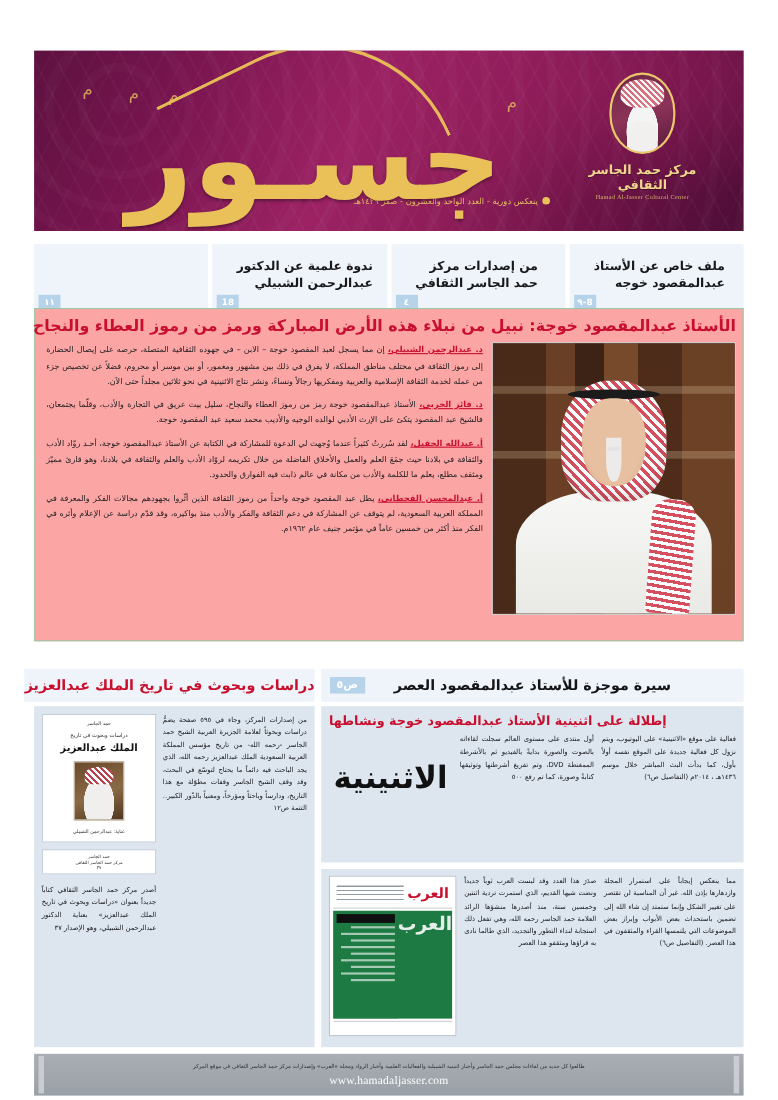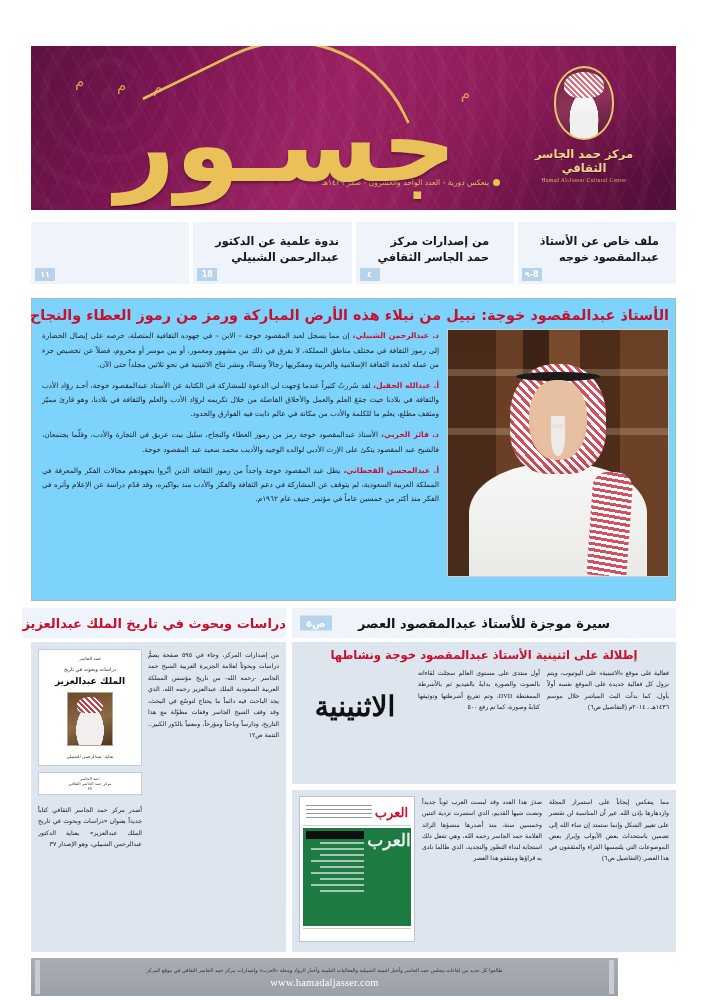--- a/index.html
+++ b/index.html
@@ -183,24 +183,24 @@
     display: flex;
     align-items: center;
     justify-content: center;
     padding: 0 3px;
     direction: rtl;
   }
 
   
   .feature {
     position: absolute;
-    left: 31px; top: 298px;
+    left: 31px; top: 280px;
     width: 645px; height: 303px;
     border: 1px solid #9dc7a6;
-    background: #7dd3fc;
+    background: #fca5a5;
     padding: 5px 6px;
   }
   .feature-head {
     color: #c8102e;
     font-size: 14.4px;
     font-weight: bold;
     text-align: center;
     direction: rtl;
     letter-spacing: -.1px;
     padding: 3px 0 6px;
@@ -286,21 +286,21 @@
     text-align: justify;
     padding-left: 4px;
   }
   .feature-text p {
     font-size: 7.3px;
     line-height: 1.92;
     color: #1d1d1f;
     margin-bottom: 7px;
     text-align: justify;
   }
-  .spk { color: #c8102e; font-weight: bold; font-size: 7.6px; }
+  .spk { color: #c8102e; font-weight: bold; font-size: 7.6px; text-decoration: underline; }
 
   
   .sec-hdr-row {
     position: absolute;
     left: 31px; top: 608px;
     width: 645px; height: 30px;
     display: flex;
     flex-direction: row;
     gap: 6px;
   }
@@ -347,31 +347,30 @@
 
   .card {
     background: #dde6ef;
     padding: 6px 7px;
     position: relative;
   }
   .card-title {
     color: #c8102e;
     font-size: 11.6px;
     font-weight: bold;
-    text-align: center;
+    text-align: left;
     direction: rtl;
     margin-bottom: 5px;
     white-space: nowrap;
   }
   .card-cols {
     display: flex;
     flex-direction: row;
     gap: 7px;
     direction: rtl;
-    font-family: Liberation Serif, serif;
   }
   .card-col {
     flex: 1;
     font-size: 6.2px;
     line-height: 1.82;
     color: #15161a;
     direction: rtl;
     text-align: justify;
   }
 
@@ -535,21 +534,21 @@
     margin-bottom: 4px;
   }
   .bmc-l1 { font-size: 4px; color: #333; direction: rtl; }
   .bmc-l2 { font-size: 4px; color: #333; direction: rtl; }
   .bmc-l3 { font-size: 4px; color: #333; direction: rtl; }
 
   
   .footer {
     position: absolute;
     left: 31px; top: 958px;
-    width: 587px; height: 38px;
+    width: 645px; height: 38px;
     background: linear-gradient(180deg, #a9aeb4 0%, #9aa0a7 100%);
     display: flex;
     flex-direction: column;
     align-items: center;
     justify-content: center;
     gap: 3px;
   }
   .footer::before, .footer::after {
     content: "";
     position: absolute; top: 2px; bottom: 2px; width: 5px;
@@ -645,26 +644,26 @@
             <div class="fp-beard"></div>
           </div>
         </div>
       </div>
       <div class="feature-text">
         <p>
           <span class="spk">د. عبدالرحمن الشبيلي،</span>
           <span>إن مما يسجل لعبد المقصود خوجة – الابن – في جهوده الثقافية المتصلة، حرصه على إيصال الحضارة إلى رموز الثقافة في مختلف مناطق المملكة، لا يفرق في ذلك بين مشهور ومغمور، أو بين موسر أو محروم، فضلاً عن تخصيص جزء من عمله لخدمة الثقافة الإسلامية والعربية ومفكريها رجالاً ونساءً، ونشر نتاج الاثنينية في نحو ثلاثين مجلداً حتى الآن.</span>
         </p>
         <p>
+          <span class="spk">د. فائز الحربي،</span>
+          <span>الأستاذ عبدالمقصود خوجة رمز من رموز العطاء والنجاح، سليل بيت عريق في التجارة والأدب، وقلّما يجتمعان، فالشيخ عبد المقصود يتكئ على الإرث الأدبي لوالده الوجيه والأديب محمد سعيد عبد المقصود خوجة.</span>
+        </p>
+        <p>
           <span class="spk">أ. عبدالله الحقيل،</span>
           <span>لقد سُررتُ كثيراً عندما وُجهت لي الدعوة للمشاركة في الكتابة عن الأستاذ عبدالمقصود خوجة، أحـد روّاد الأدب والثقافة في بلادنا حيث جمَعَ العلم والعمل والأخلاق الفاضلة من خلال تكريمه لروّاد الأدب والعلم والثقافة في بلادنا، وهو قارئ مميّز ومثقف مطلع، يعلم ما للكلمة والأدب من مكانة في عالم ذابت فيه الفوارق والحدود.</span>
-        </p>
-        <p>
-          <span class="spk">د. فائز الحربي،</span>
-          <span>الأستاذ عبدالمقصود خوجة رمز من رموز العطاء والنجاح، سليل بيت عريق في التجارة والأدب، وقلّما يجتمعان، فالشيخ عبد المقصود يتكئ على الإرث الأدبي لوالده الوجيه والأديب محمد سعيد عبد المقصود خوجة.</span>
         </p>
         <p>
           <span class="spk">أ. عبدالمحسن القحطاني،</span>
           <span>يطل عبد المقصود خوجة واحداً من رموز الثقافة الذين أثّروا بجهودهم مجالات الفكر والمعرفة في المملكة العربية السعودية، لم يتوقف عن المشاركة في دعم الثقافة والفكر والأدب منذ بواكيره، وقد قدّم دراسة عن الإعلام وأثره في الفكر منذ أكثر من خمسين عاماً في مؤتمر جنيف عام ١٩٦٢م.</span>
         </p>
       </div>
     </div>
   </div>
 
   <div class="sec-hdr-row">

